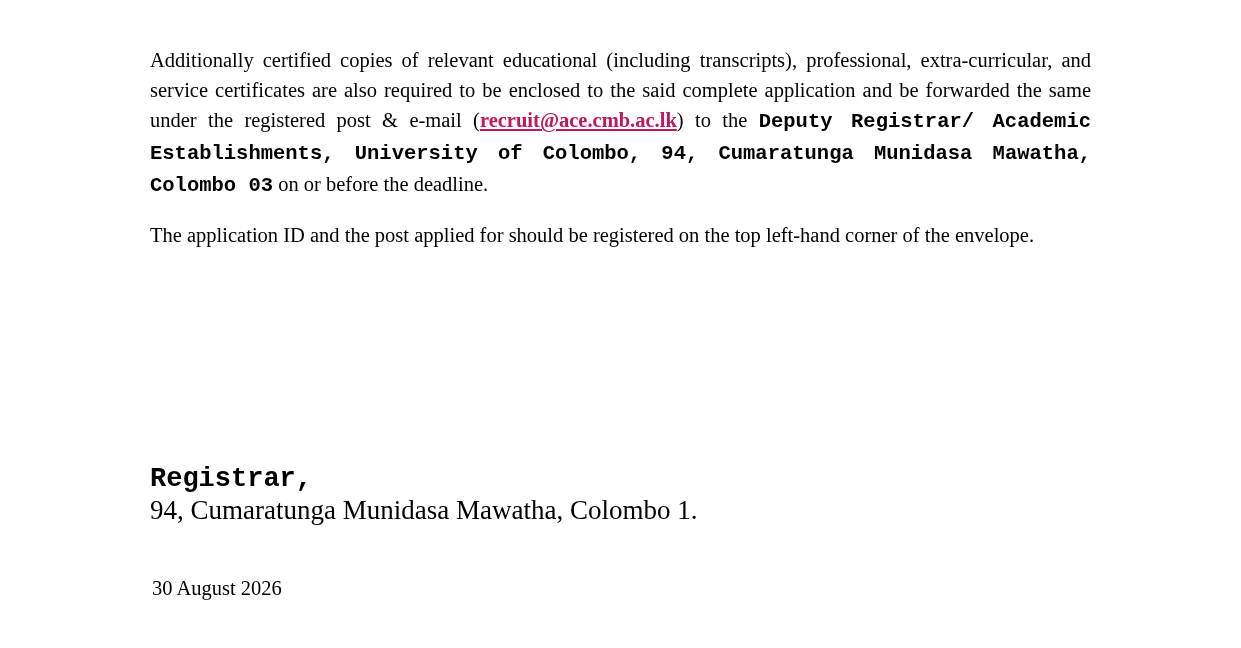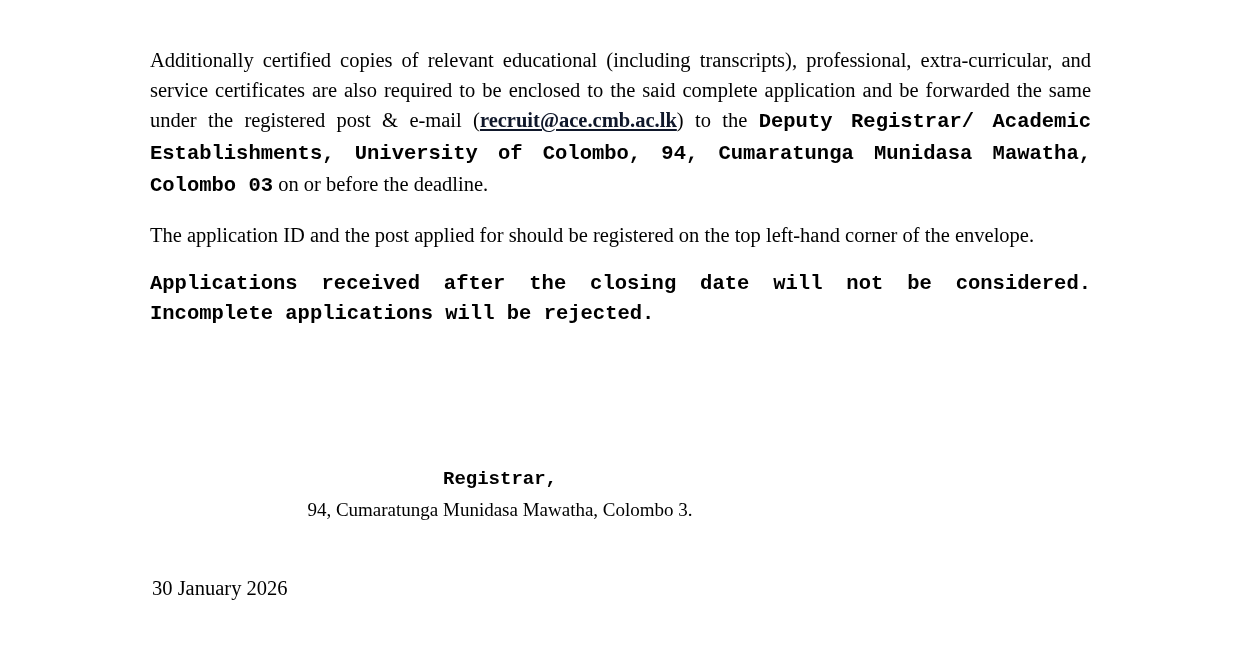--- a/index.html
+++ b/index.html
@@ -34,35 +34,34 @@
     text-justify: inter-word;
   }
   .para-gap {
     height: 19px;
   }
   .bold {
     font-weight: bold;
     font-family: Liberation Mono, monospace;
   }
   .email-link {
-    color: #0f172a;
+    color: #be185d;
     font-weight: bold;
     text-decoration: underline;
   }
   .signature-block {
     position: absolute;
     left: 150px;
     top: 464px;
     width: 700px;
   }
   .sig-line {
-    font-size: 19px;
+    font-size: 27px;
     line-height: 30.5px;
     white-space: nowrap;
-    text-align: center;
   }
   .sig-line.bold {
     font-weight: bold;
   }
   .date-line {
     position: absolute;
     left: 152px;
     top: 573px;
     font-size: 20.5px;
     line-height: 30px;
@@ -81,26 +80,23 @@
     </p>
 
     <div class="para-gap"></div>
 
     <p>
       <span>The application ID and the post applied for should be registered on the top left-hand corner of the envelope.</span>
     </p>
 
     <div class="para-gap"></div>
 
-    <p class="bold">
-      <span>Applications received after the closing date will not be considered. Incomplete applications will be rejected.</span>
-    </p>
 
   </div>
 
   <div class="signature-block">
     <div class="sig-line bold">Registrar,</div>
-    <div class="sig-line">94, Cumaratunga Munidasa Mawatha, Colombo 3.</div>
+    <div class="sig-line">94, Cumaratunga Munidasa Mawatha, Colombo 1.</div>
   </div>
 
-  <div class="date-line">30 January 2026</div>
+  <div class="date-line">30 August 2026</div>
 
 </div>
 
 </body></html>

